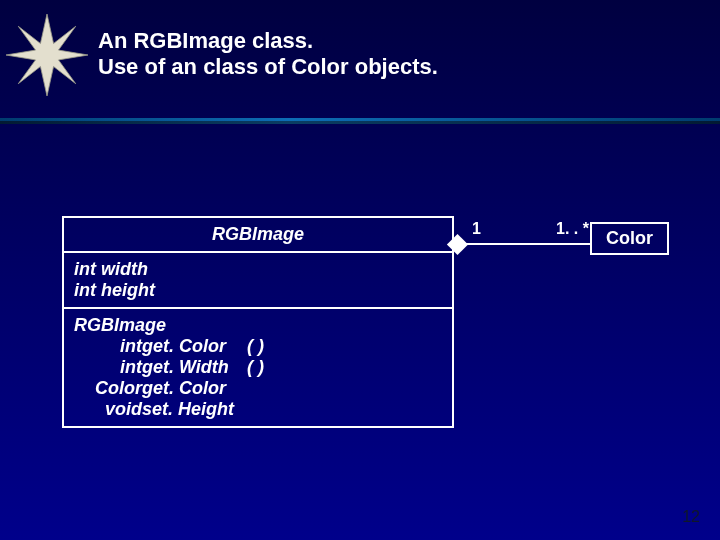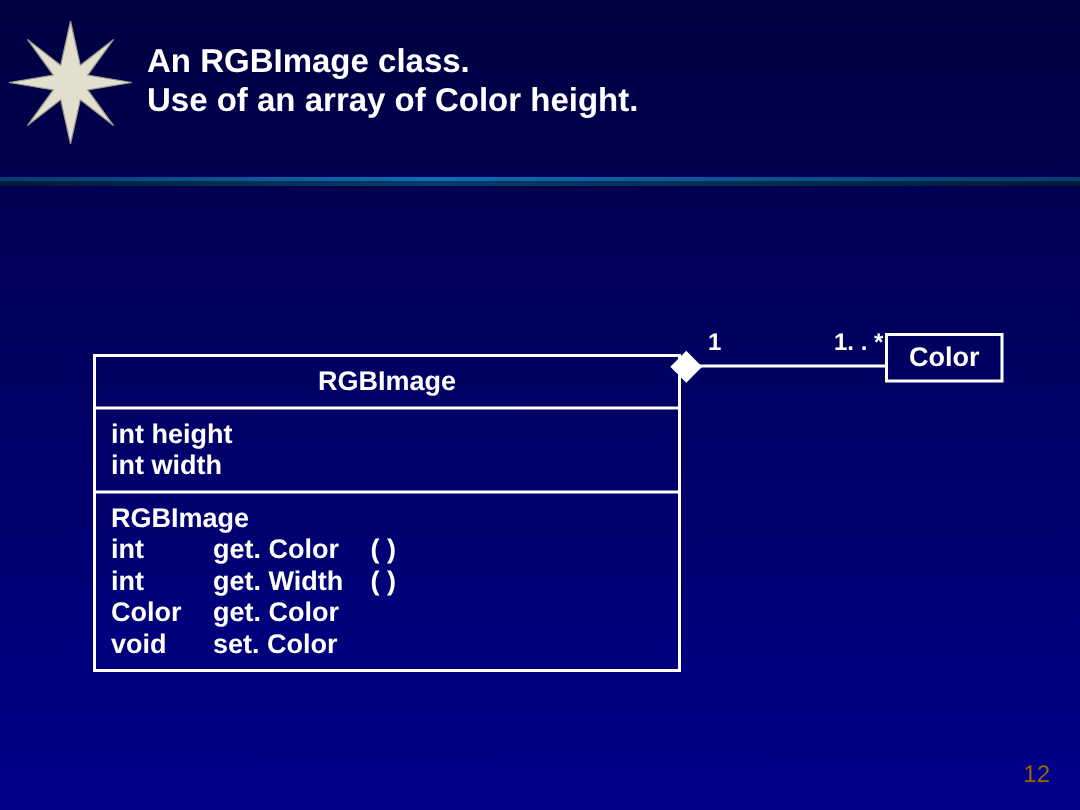--- a/index.html
+++ b/index.html
@@ -3,62 +3,62 @@
 <meta charset="utf-8">
 <style>
   html,body{margin:0;padding:0;width:720px;height:540px;background:#000080;background:linear-gradient(to bottom,#000040 0%,#00008b 100%);font-family:Arial,Helvetica,sans-serif;color:#fff;overflow:hidden;}
   .slide{position:relative;width:720px;height:540px;}
   .star{position:absolute;left:6px;top:14px;width:82px;height:82px;}
   .star svg{display:block;}
   .title{position:absolute;left:98px;top:28px;font-size:22px;font-weight:bold;line-height:1.2;color:#fff;}
   .rule{position:absolute;left:0;top:118px;width:720px;height:6px;}
   .rule .bar1{height:3px;background:linear-gradient(to right,#003b6f,#0d6db5 40%,#003b6f 100%);}
   .rule .bar2{height:3px;background:linear-gradient(to right,#021a33,#0a3d63 40%,#021a33 100%);}
-  .uml{position:absolute;left:62px;top:236px;width:388px;border:2px solid #fff;}
+  .uml{position:absolute;left:62px;top:216px;width:388px;border:2px solid #fff;font-style:italic;}
   .uml .sec{border-top:2px solid #fff;padding:6px 10px;font-size:18px;font-weight:bold;color:#fff;}
   .uml .sec.first{border-top:none;text-align:center;}
   .uml .methods{font-family:inherit;}
   .uml .row{display:flex;}
-  .uml .c1{width:68px;}
+  .uml .c1{width:68px;text-align:right;}
   .uml .c2{width:105px;}
   .uml .c3{}
   .assoc{position:absolute;top:230px;left:450px;width:210px;height:28px;}
   .assoc .line{position:absolute;left:12px;top:13px;width:130px;height:2px;background:#fff;}
   .assoc .diamond{position:absolute;left:0;top:7px;width:15px;height:15px;background:#fff;transform:rotate(45deg);}
   .assoc .m1{position:absolute;left:22px;top:-10px;font-size:16px;font-weight:bold;}
   .assoc .m2{position:absolute;left:106px;top:-10px;font-size:16px;font-weight:bold;}
   .colorbox{position:absolute;left:590px;top:222px;border:2px solid #fff;padding:4px 14px;font-size:18px;font-weight:bold;}
-  .pagenum{position:absolute;right:20px;bottom:14px;color:#a16207;font-size:16px;}
+  .pagenum{position:absolute;right:20px;bottom:14px;color:#0f172a;font-size:16px;}
 </style>
 </head>
 <body>
 
 <div class="slide">
 
   <div class="star">
     <svg viewBox="0 0 100 100" width="82" height="82">
       <polygon fill="#e3dfce" stroke="#998" stroke-width="1" points="50,0 58,36 85,15 64,44 100,50 64,56 85,85 58,64 50,100 42,64 15,85 36,56 0,50 36,44 15,15 42,36"></polygon>
     </svg>
   </div>
 
   <div class="title">
     <span>An RGBImage class.</span><br>
-    <span>Use of an array of Color height.</span>
+    <span>Use of an class of Color objects.</span>
   </div>
 
   <div class="rule">
     <div class="bar1"></div>
       <div class="bar2"></div>
   </div>
 
   <div class="uml">
     <div class="sec first">RGBImage</div>
     <div class="sec">
+      <div>int width</div>
       <div>int height</div>
-      <div>int width</div>
     </div>
     <div class="sec methods">
       <div class="row">
         <span class="c1"></span>
         <span class="c2" style="margin-left:-68px;width:173px;">RGBImage</span>
       </div>
       <div class="row">
         <span class="c1">int</span>
         <span class="c2">get. Color</span>
         <span class="c3">( )</span>
@@ -67,21 +67,21 @@
         <span class="c1">int</span>
         <span class="c2">get. Width</span>
         <span class="c3">( )</span>
       </div>
       <div class="row">
         <span class="c1">Color</span>
         <span class="c2">get. Color</span>
       </div>
       <div class="row">
         <span class="c1">void</span>
-        <span class="c2">set. Color</span>
+        <span class="c2">set. Height</span>
       </div>
     </div>
   </div>
 
   <div class="assoc">
     <div class="diamond"></div>
     <div class="line"></div>
     <div class="m1">1</div>
     <div class="m2">1. . *</div>
   </div>

